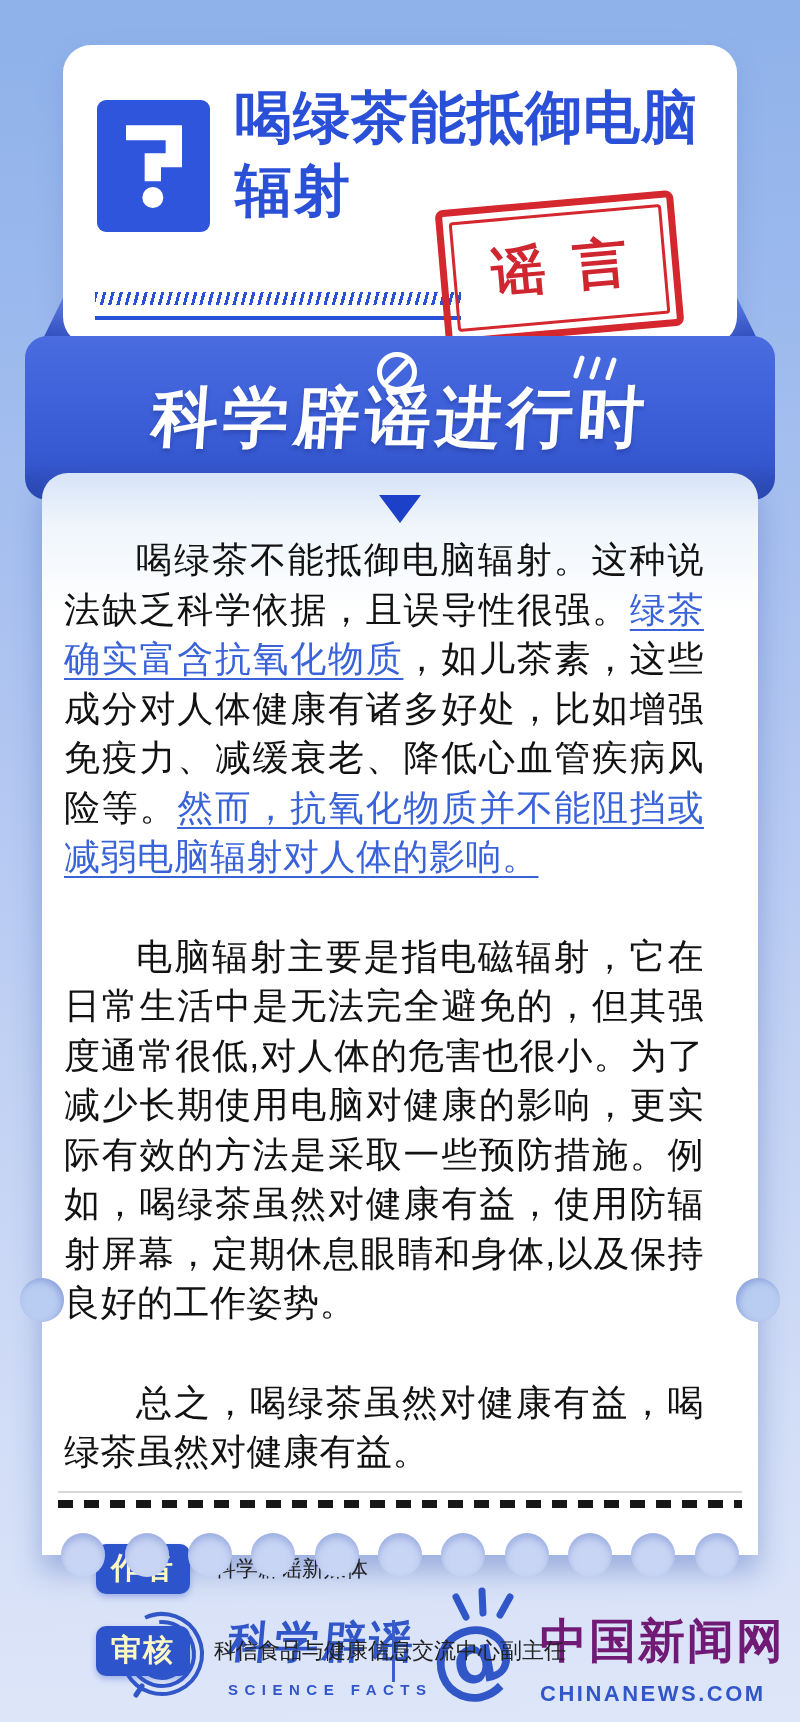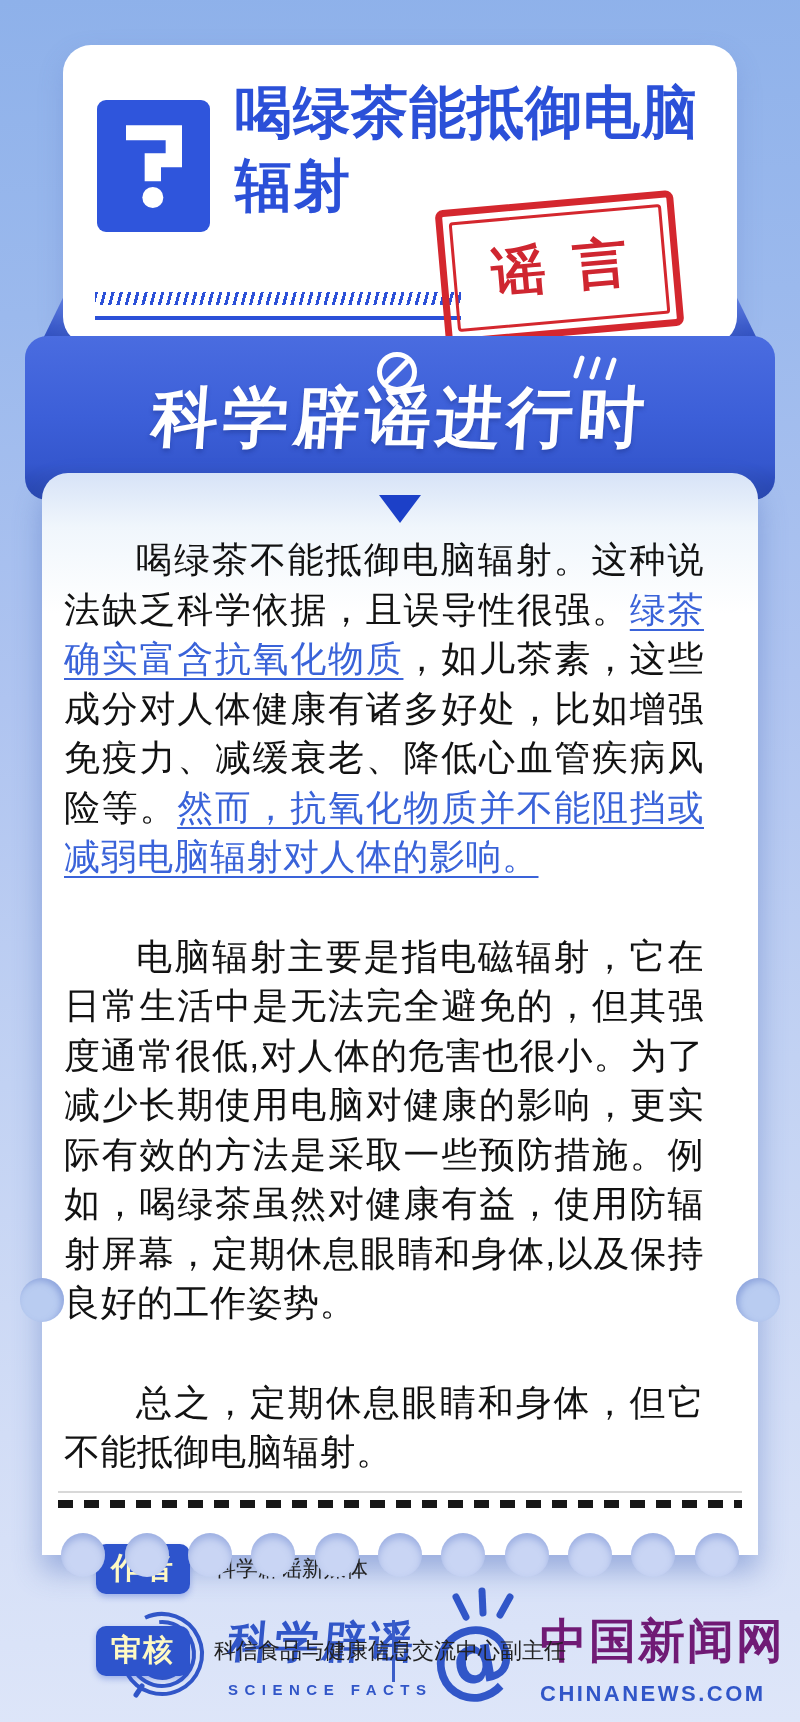--- a/index.html
+++ b/index.html
@@ -13,21 +13,21 @@
     position:absolute;left:63px;top:45px;width:674px;height:300px;
     background:#ffffff;border-radius:28px;z-index:2;
     box-shadow:0 10px 24px rgba(90,120,200,.25);
   }
   .q-icon{
     position:absolute;left:34px;top:55px;width:113px;height:132px;
     background:#2F55DC;border-radius:9px;display:flex;align-items:center;justify-content:center;
   }
   .q-title{
     position:absolute;left:172px;top:36px;width:478px;
-    font-size:57px;line-height:1.28;font-weight:800;color:#2B50D8;letter-spacing:1px;font-family:Liberation Mono, monospace;
+    font-size:57px;line-height:1.28;font-weight:800;color:#2B50D8;letter-spacing:1px;
   }
   .hatch{
     position:absolute;left:32px;top:247px;width:366px;height:13px;
     background:repeating-linear-gradient(105deg,#2B50D8 0 3px,transparent 3px 8px);
   }
   .rule{
     position:absolute;left:32px;top:271px;width:366px;height:4px;background:#2B50D8;
   }
   
   .stamp{
@@ -166,21 +166,21 @@
   </svg>
   <div class="banner-title">科学辟谣进行时</div>
 </div>
 
 <div class="content-card">
   <div class="tri"></div>
 
   <div class="article">
     <p class="para"><span>喝绿茶不能抵御电脑辐射。这种说法缺乏科学依据，且误导性很强。</span><span class="hl">绿茶确实富含抗氧化物质</span><span>，如儿茶素，这些成分对人体健康有诸多好处，比如增强免疫力、减缓衰老、降低心血管疾病风险等。</span><span class="hl">然而，抗氧化物质并不能阻挡或减弱电脑辐射对人体的影响。</span></p>
     <p class="para"><span>电脑辐射主要是指电磁辐射，它在日常生活中是无法完全避免的，但其强度通常很低,对人体的危害也很小。为了减少长期使用电脑对健康的影响，更实际有效的方法是采取一些预防措施。例如，喝绿茶虽然对健康有益，使用防辐射屏幕，定期休息眼睛和身体,以及保持良好的工作姿势。</span></p>
-    <p class="para" style="margin-bottom:0;"><span>总之，定期休息眼睛和身体，但它不能抵御电脑辐射。</span></p>
+    <p class="para" style="margin-bottom:0;"><span>总之，喝绿茶虽然对健康有益，喝绿茶虽然对健康有益。</span></p>
   </div>
 
   <div class="divider-zone">
     <div class="thin-line"></div>
     <div class="dash-line"></div>
   </div>
   <div class="notch notch-l"></div>
   <div class="notch notch-r"></div>
 
   <div class="credit-row">

